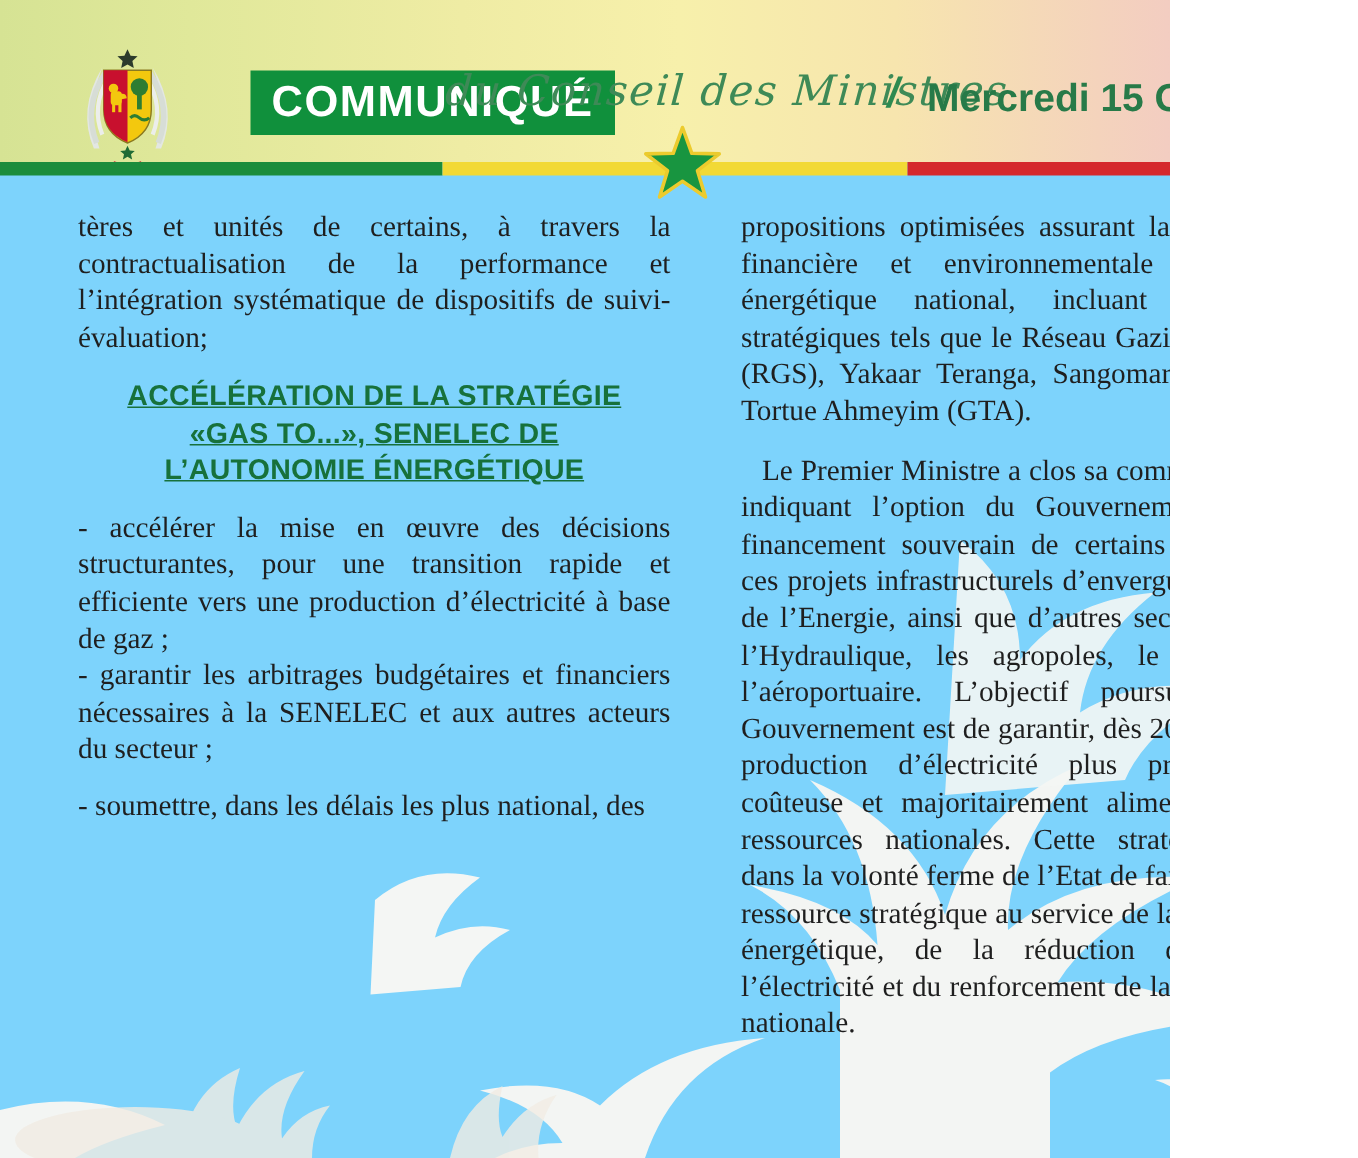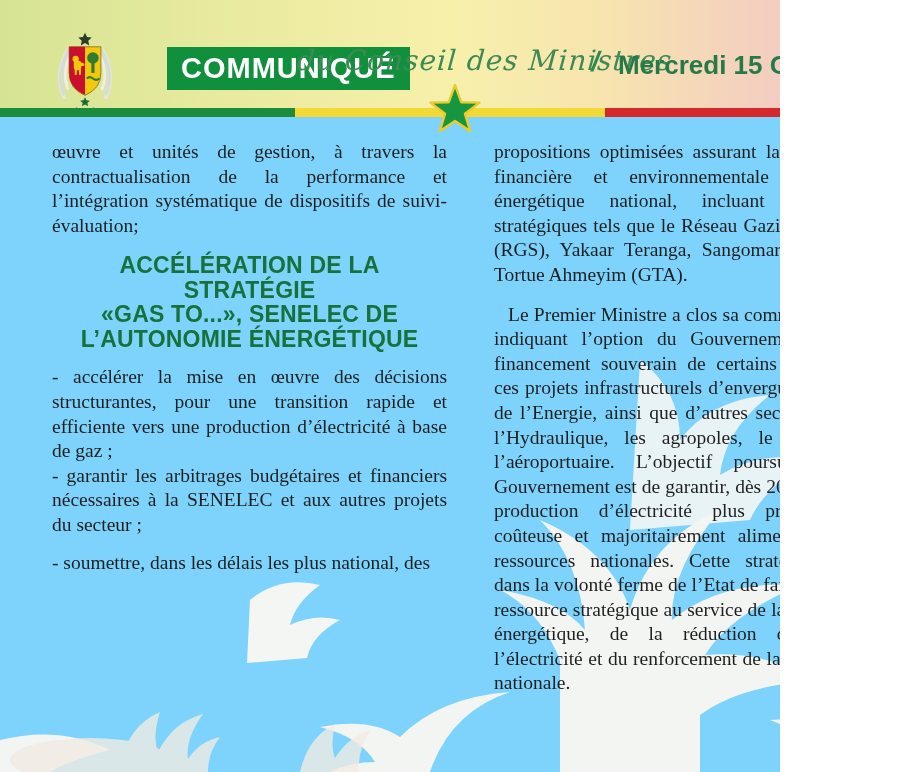--- a/index.html
+++ b/index.html
@@ -60,21 +60,21 @@
   .col-right { left:478px;margin-left:16px; }
   .col p { margin:0; }
   .p-cont   { margin-bottom:15px !important; }
   .p-indent { text-indent:22px; margin-bottom:17px !important; }
   .p-after-head { margin-bottom:11px !important; }
   .bullet   { margin:0 !important; }
   .bullet-last { margin-top:13px !important; }
   .green-heading {
     margin:6px 0 14px 0; text-align:center;
     font-family:"Liberation Sans", sans-serif; font-weight:bold;
-    color:#17713b; font-size:23px; line-height:24.5px; letter-spacing:0.2px;
+    color:#17713b; font-size:19px; line-height:24.5px; letter-spacing:0.2px;text-decoration:underline;
   }
   .rp2 { text-indent:14px; }
 </style>
 </head>
 <body>
 
 <div class="page">
 
   <div class="header-band">
 
@@ -142,28 +142,28 @@
       <path d="M300 412 q8 -35 35 -48 q-5 22 0 34 q14 -22 36 -28 q-14 20 -12 42 Z"></path>
       <ellipse cx="90" cy="400" rx="80" ry="22"></ellipse>
     </g>
     <g fill="#f4f6f4">
       <path d="M640 0 q40 30 40 80 q30 -40 90 -45 q-45 35 -50 80 q40 -25 95 -15 q-50 25 -65 60 l-120 10 Z" opacity="0.9"></path>
       <path d="M250 240 q30 -25 70 -15 q-25 18 -30 40 q25 -12 50 -5 q-28 15 -33 38 l-60 5 Z"></path>
     </g>
   </svg>
 
   <div class="col col-left">
-    <p class="p-cont">œuvre et unités de gestion, à travers la contractualisation de la performance et l’intégration systématique de dispositifs de suivi-évaluation;</p>
+    <p class="p-cont">tères et unités de certains, à travers la contractualisation de la performance et l’intégration systématique de dispositifs de suivi-évaluation;</p>
     <div class="green-heading">
       <div>ACCÉLÉRATION DE LA STRATÉGIE</div>
       <div>«GAS TO...», SENELEC DE</div>
       <div>L’AUTONOMIE ÉNERGÉTIQUE</div>
     </div>
     <p class="bullet">- accélérer la mise en œuvre des décisions structurantes, pour une transition rapide et efficiente vers une production d’électricité à base de gaz ;</p>
-    <p class="bullet">- garantir les arbitrages budgétaires et financiers nécessaires à la SENELEC et aux autres projets du secteur ;</p>
+    <p class="bullet">- garantir les arbitrages budgétaires et financiers nécessaires à la SENELEC et aux autres acteurs du secteur ;</p>
     <p class="bullet bullet-last">- soumettre, dans les délais les plus national, des</p>
   </div>
 
   <div class="col col-right">
     <p class="p-cont">propositions optimisées assurant la soutenabilité financière et environnementale du modèle énergétique national, incluant les projets stratégiques tels que le Réseau Gazier du Sénégal (RGS), Yakaar Teranga, Sangomar et le Grand Tortue Ahmeyim (GTA).</p>
     <p class="rp2">Le Premier Ministre a clos sa communication en indiquant l’option du Gouvernement pour un financement souverain de certains segments de ces projets infrastructurels d’envergure du secteur de l’Energie, ainsi que d’autres secteurs tels que l’Hydraulique, les agropoles, le portuaire et l’aéroportuaire. L’objectif poursuivi par le Gouvernement est de garantir, dès 2026-2027, une production d’électricité plus propre, moins coûteuse et majoritairement alimentée par des ressources nationales. Cette stratégie s’inscrit dans la volonté ferme de l’Etat de faire du gaz une ressource stratégique au service de la souveraineté énergétique, de la réduction du coût de l’électricité et du renforcement de la compétitivité nationale.</p>
   </div>
 
 </div>
 

